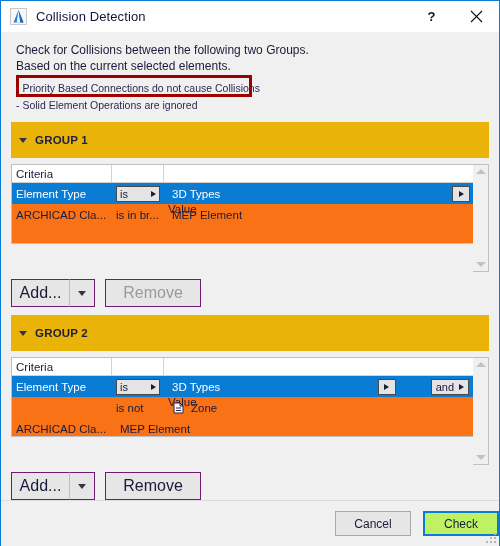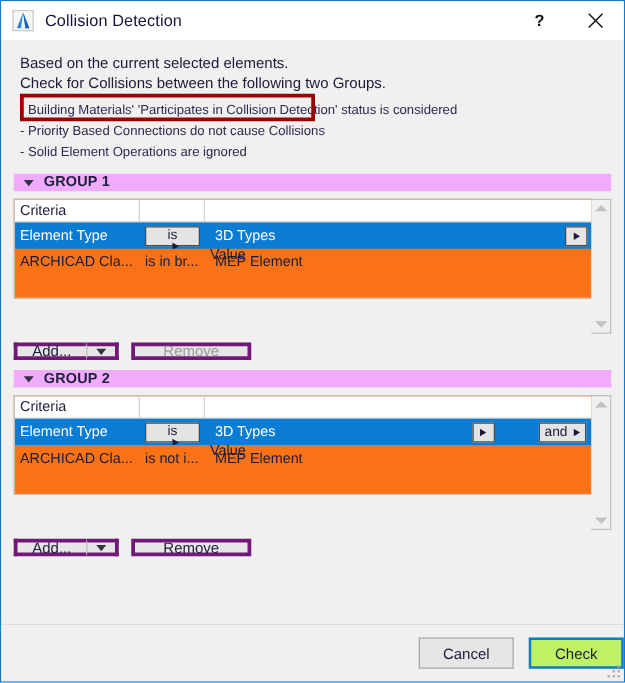--- a/index.html
+++ b/index.html
@@ -118,22 +118,22 @@
     color: #2a2a50;
     line-height: 17px;
     white-space: nowrap;
   }
 
   
   .group {
     margin-top: 8px;
   }
   .group-header {
-    height: 14px;
-    background: #f0abfc;
+    height: 36px;
+    background: #eab308;
     display: flex;
     align-items: center;
     padding-left: 8px;
     box-sizing: border-box;
   }
   .caret {
     width: 0; height: 0;
     border-left: 4.5px solid transparent;
     border-right: 4.5px solid transparent;
     border-top: 5px solid #333344;
@@ -212,21 +212,20 @@
     background: #e4e4e4;
     border: 1px solid #4a4a4a;
     box-sizing: border-box;
     display: inline-flex;
     align-items: center;
     justify-content: space-between;
     padding: 0 3px;
     font-size: 11px;
     color: #1b1b3a;
     margin-left: 0px;
-    flex-direction: column;
   }
   .pill .lbl { color: #1b1b3a; }
   .tri {
     width: 0; height: 0;
     border-top: 3.5px solid transparent;
     border-bottom: 3.5px solid transparent;
     border-left: 5px solid #1b1b3a;
     margin-left: 5px;
   }
   .arrow-btn {
@@ -288,25 +287,25 @@
   .chev.up { border-bottom: 5px solid #c2c2c2; }
   .chev.down { border-top: 5px solid #c2c2c2; }
 
   
   .btn-row {
     display: flex;
     margin-top: 7px;
     align-items: center;
   }
   .btn {
-    height: 14px;
+    height: 28px;
     background: #e6e6e6;
-    border: 3px solid #701a75;
-    box-sizing: border-box;
-    font-size: 12px;
+    border: 1px solid #701a75;
+    box-sizing: border-box;
+    font-size: 16px;
     color: #1b1b3a;
     display: inline-flex;
     align-items: center;
     justify-content: center;
     font-family: "Liberation Sans", sans-serif;
     cursor: default;
   }
   .btn.disabled { color: #9a9a9a; }
   .split {
     display: flex;
@@ -393,25 +392,24 @@
           <line x1="1" y1="1" x2="12" y2="12" stroke="#101010" stroke-width="1.1"></line>
           <line x1="12" y1="1" x2="1" y2="12" stroke="#101010" stroke-width="1.1"></line>
         </svg>
       </div>
     </div>
   </div>
 
   <div class="content">
 
     <div class="intro">
+      <div class="intro-line">Check for Collisions between the following two Groups.</div>
       <div class="intro-line intro-line2">Based on the current selected elements.</div>
-      <div class="intro-line">Check for Collisions between the following two Groups.</div>
       <div class="redbox"></div>
       <div class="bullets">
-        <div class="bullet">- Building Materials' 'Participates in Collision Detection' status is considered</div>
         <div class="bullet">- Priority Based Connections do not cause Collisions</div>
         <div class="bullet">- Solid Element Operations are ignored</div>
       </div>
     </div>
 
     <div class="group">
       <div class="group-header">
         <span class="caret"></span>
         <span class="group-title">GROUP 1</span>
       </div>
@@ -495,24 +493,38 @@
                   <span class="tri" style="margin-left:0;"></span>
                 </span>
                 <span class="and-btn">
                   <span>and</span>
                   <span class="tri"></span>
                 </span>
               </span>
             </div>
           </div>
 
+          <div class="row">
+            <div class="cell c1"></div>
+            <div class="cell c2">is not</div>
+            <div class="cell c3">
+              <span class="zone-icon">
+                <svg width="14" height="14" viewBox="0 0 14 14">
+                  <path d="M2 2 h6 l3 3 v7 h-9 z" fill="#ffffff" stroke="#23234a" stroke-width="1"></path>
+                  <path d="M8 2 v3 h3" fill="none" stroke="#23234a" stroke-width="1"></path>
+                  <line x1="4" y1="7" x2="9" y2="7" stroke="#23234a" stroke-width="1"></line>
+                  <line x1="4" y1="9.5" x2="9" y2="9.5" stroke="#23234a" stroke-width="1"></line>
+                </svg>
+              </span>
+              <span>Zone</span>
+            </div>
+          </div>
 
           <div class="row">
             <div class="cell c1">ARCHICAD Cla...</div>
-            <div class="cell c2">is not i...</div>
             <div class="cell c3">MEP Element</div>
           </div>
         </div>
 
         <div class="vscroll">
           <span class="chev up"></span>
           <span class="chev down"></span>
         </div>
       </div>
 

